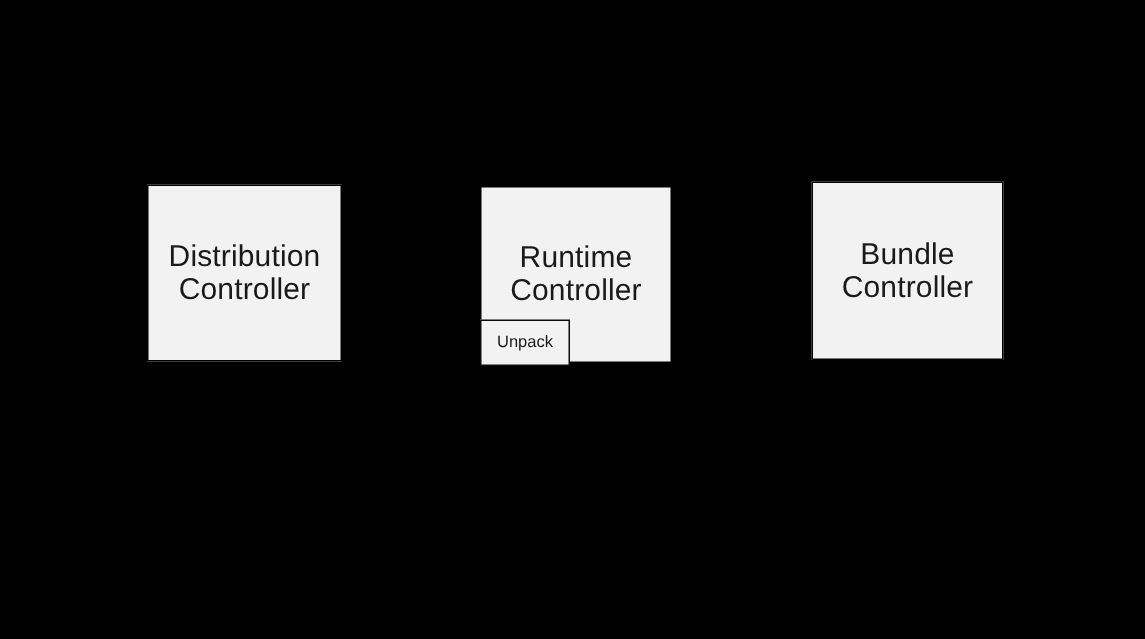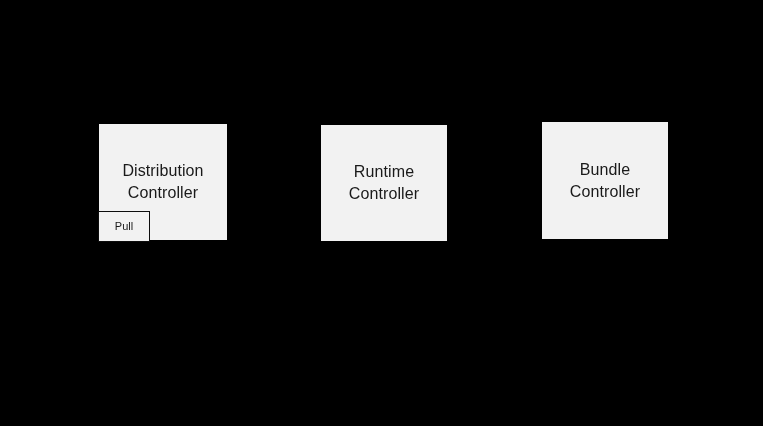--- a/index.html
+++ b/index.html
@@ -32,21 +32,21 @@
   }
 
   .node-label {
     position: absolute;
     left: 0;
     right: 0;
     top: 50%;
     transform: translateY(-50%);
     text-align: center;
     color: #1a1a1a;
-    font-size: 16px;
+    font-size: 20px;
     line-height: 22px;
     font-family: "Liberation Sans", sans-serif;
     white-space: pre-line;
     letter-spacing: 0.1px;
   }
 
   .subnode {
     position: absolute;
     background: #f2f2f2;
     border: 1px solid #0d0d0d;
@@ -75,27 +75,27 @@
 </style>
 </head>
 <body>
 
 <div id="canvas">
 
   <div class="node" id="node-distribution-controller">
     <div class="node-label">Distribution
 Controller</div>
   </div>
-  <div class="subnode" id="subnode-pull">
-    <span class="subnode-label">Pull</span>
-  </div>
 
   <div class="node" id="node-bundle-controller">
     <div class="node-label">Runtime
 Controller</div>
+  </div>
+  <div class="subnode" id="subnode-unpack">
+    <span class="subnode-label">Unpack</span>
   </div>
 
   <div class="node" id="node-runtime-controller">
     <div class="node-label">Bundle
 Controller</div>
   </div>
 
 </div>
 
 </body></html>

